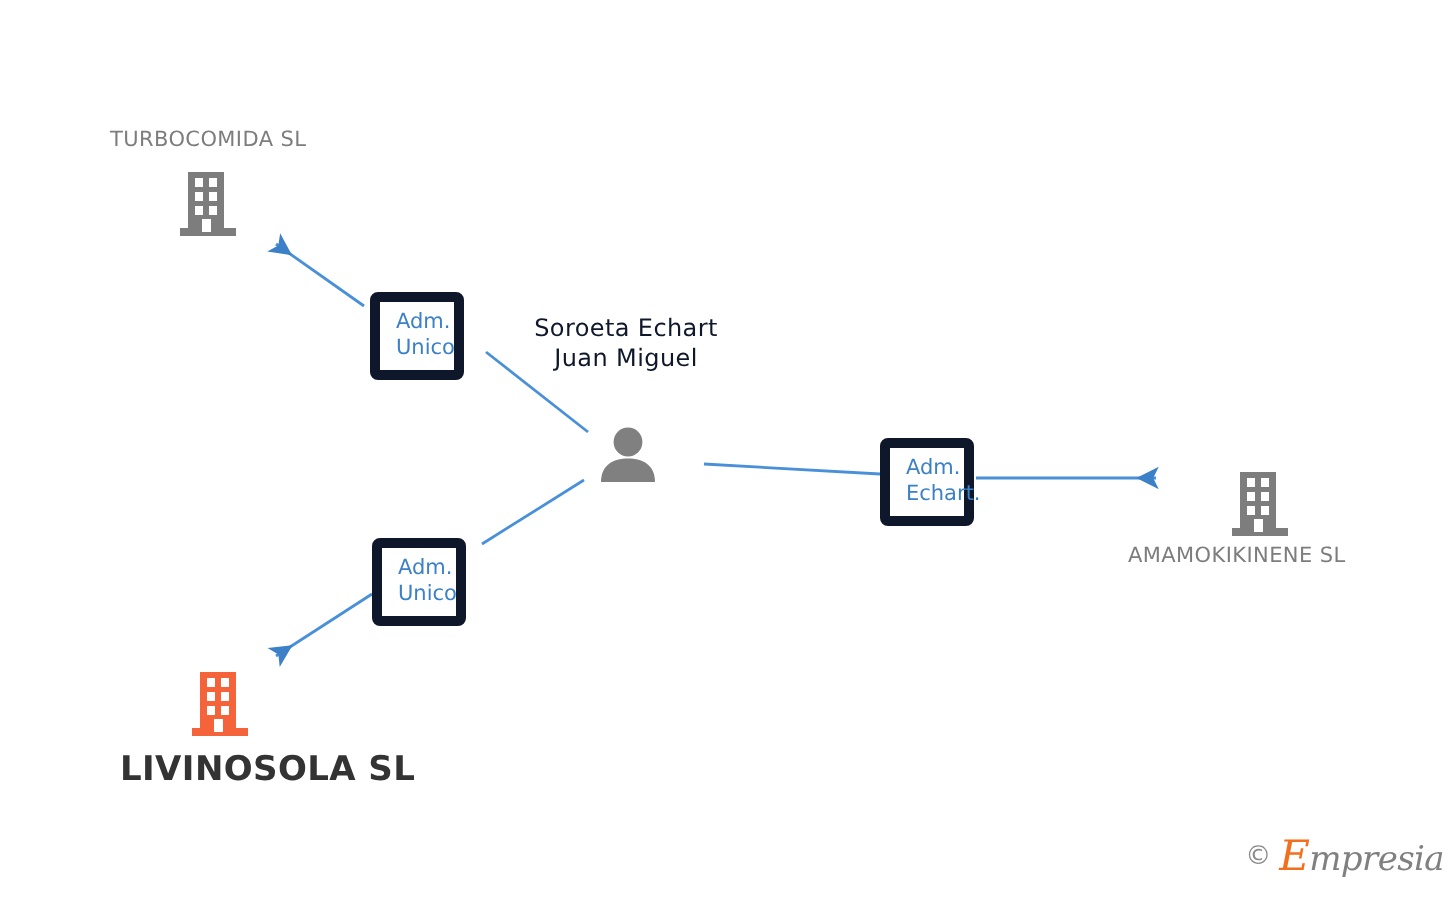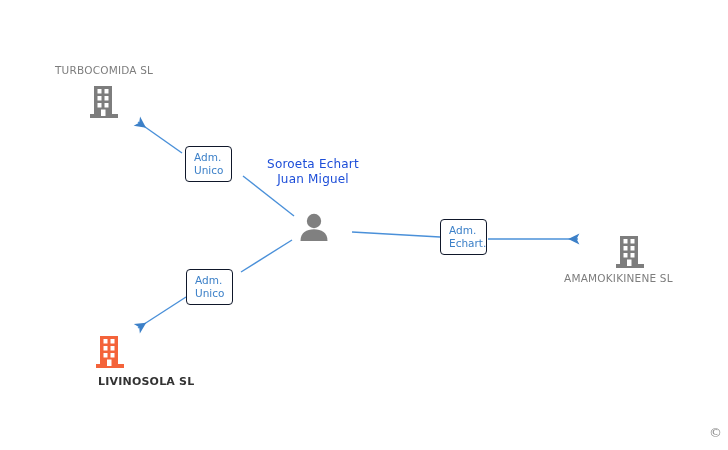--- a/index.html
+++ b/index.html
@@ -33,39 +33,38 @@
   .node-label {
     position: absolute;
     white-space: nowrap;
     letter-spacing: 0.2px;
   }
   .lbl-company-gray {
     font-size: 10.5px;
     color: #7d7d7d;
   }
   .lbl-company-dark {
-    font-size: 11px;
+    font-size: 17px;
     color: #333333;
     font-weight: bold;
-    margin-left: 38px;
   }
   .lbl-person {
     font-size: 12px;
-    color: #1d4ed8;
+    color: #0f172a;
     text-align: center;
     line-height: 15px;
     white-space: normal;
     width: 120px;
   }
 
   
   .rel-box {
     position: absolute;
     box-sizing: border-box;
-    border: 1px solid #0f172a;
+    border: 5px solid #0f172a;
     border-radius: 4px;
     background: #ffffff;
     color: #3c80c8;
     font-size: 10.5px;
     line-height: 13px;
     padding: 4px 7px 4px 8px;
     white-space: nowrap;
     box-shadow: 0 0 0 0 rgba(0,0,0,0);
   }
   .rel-box span {
@@ -197,15 +196,16 @@
     <span>Echart.</span>
   </div>
 
   <div class="rel-box" style="left:186px; top:269px; width:47px;">
     <span>Adm.</span>
     <span>Unico</span>
   </div>
 
   <div id="watermark">
     <span class="wm-c">©</span>
+    <span class="wm-word"><b>E</b><span>mpresia</span></span>
   </div>
 
 </div>
 
 </body></html>

